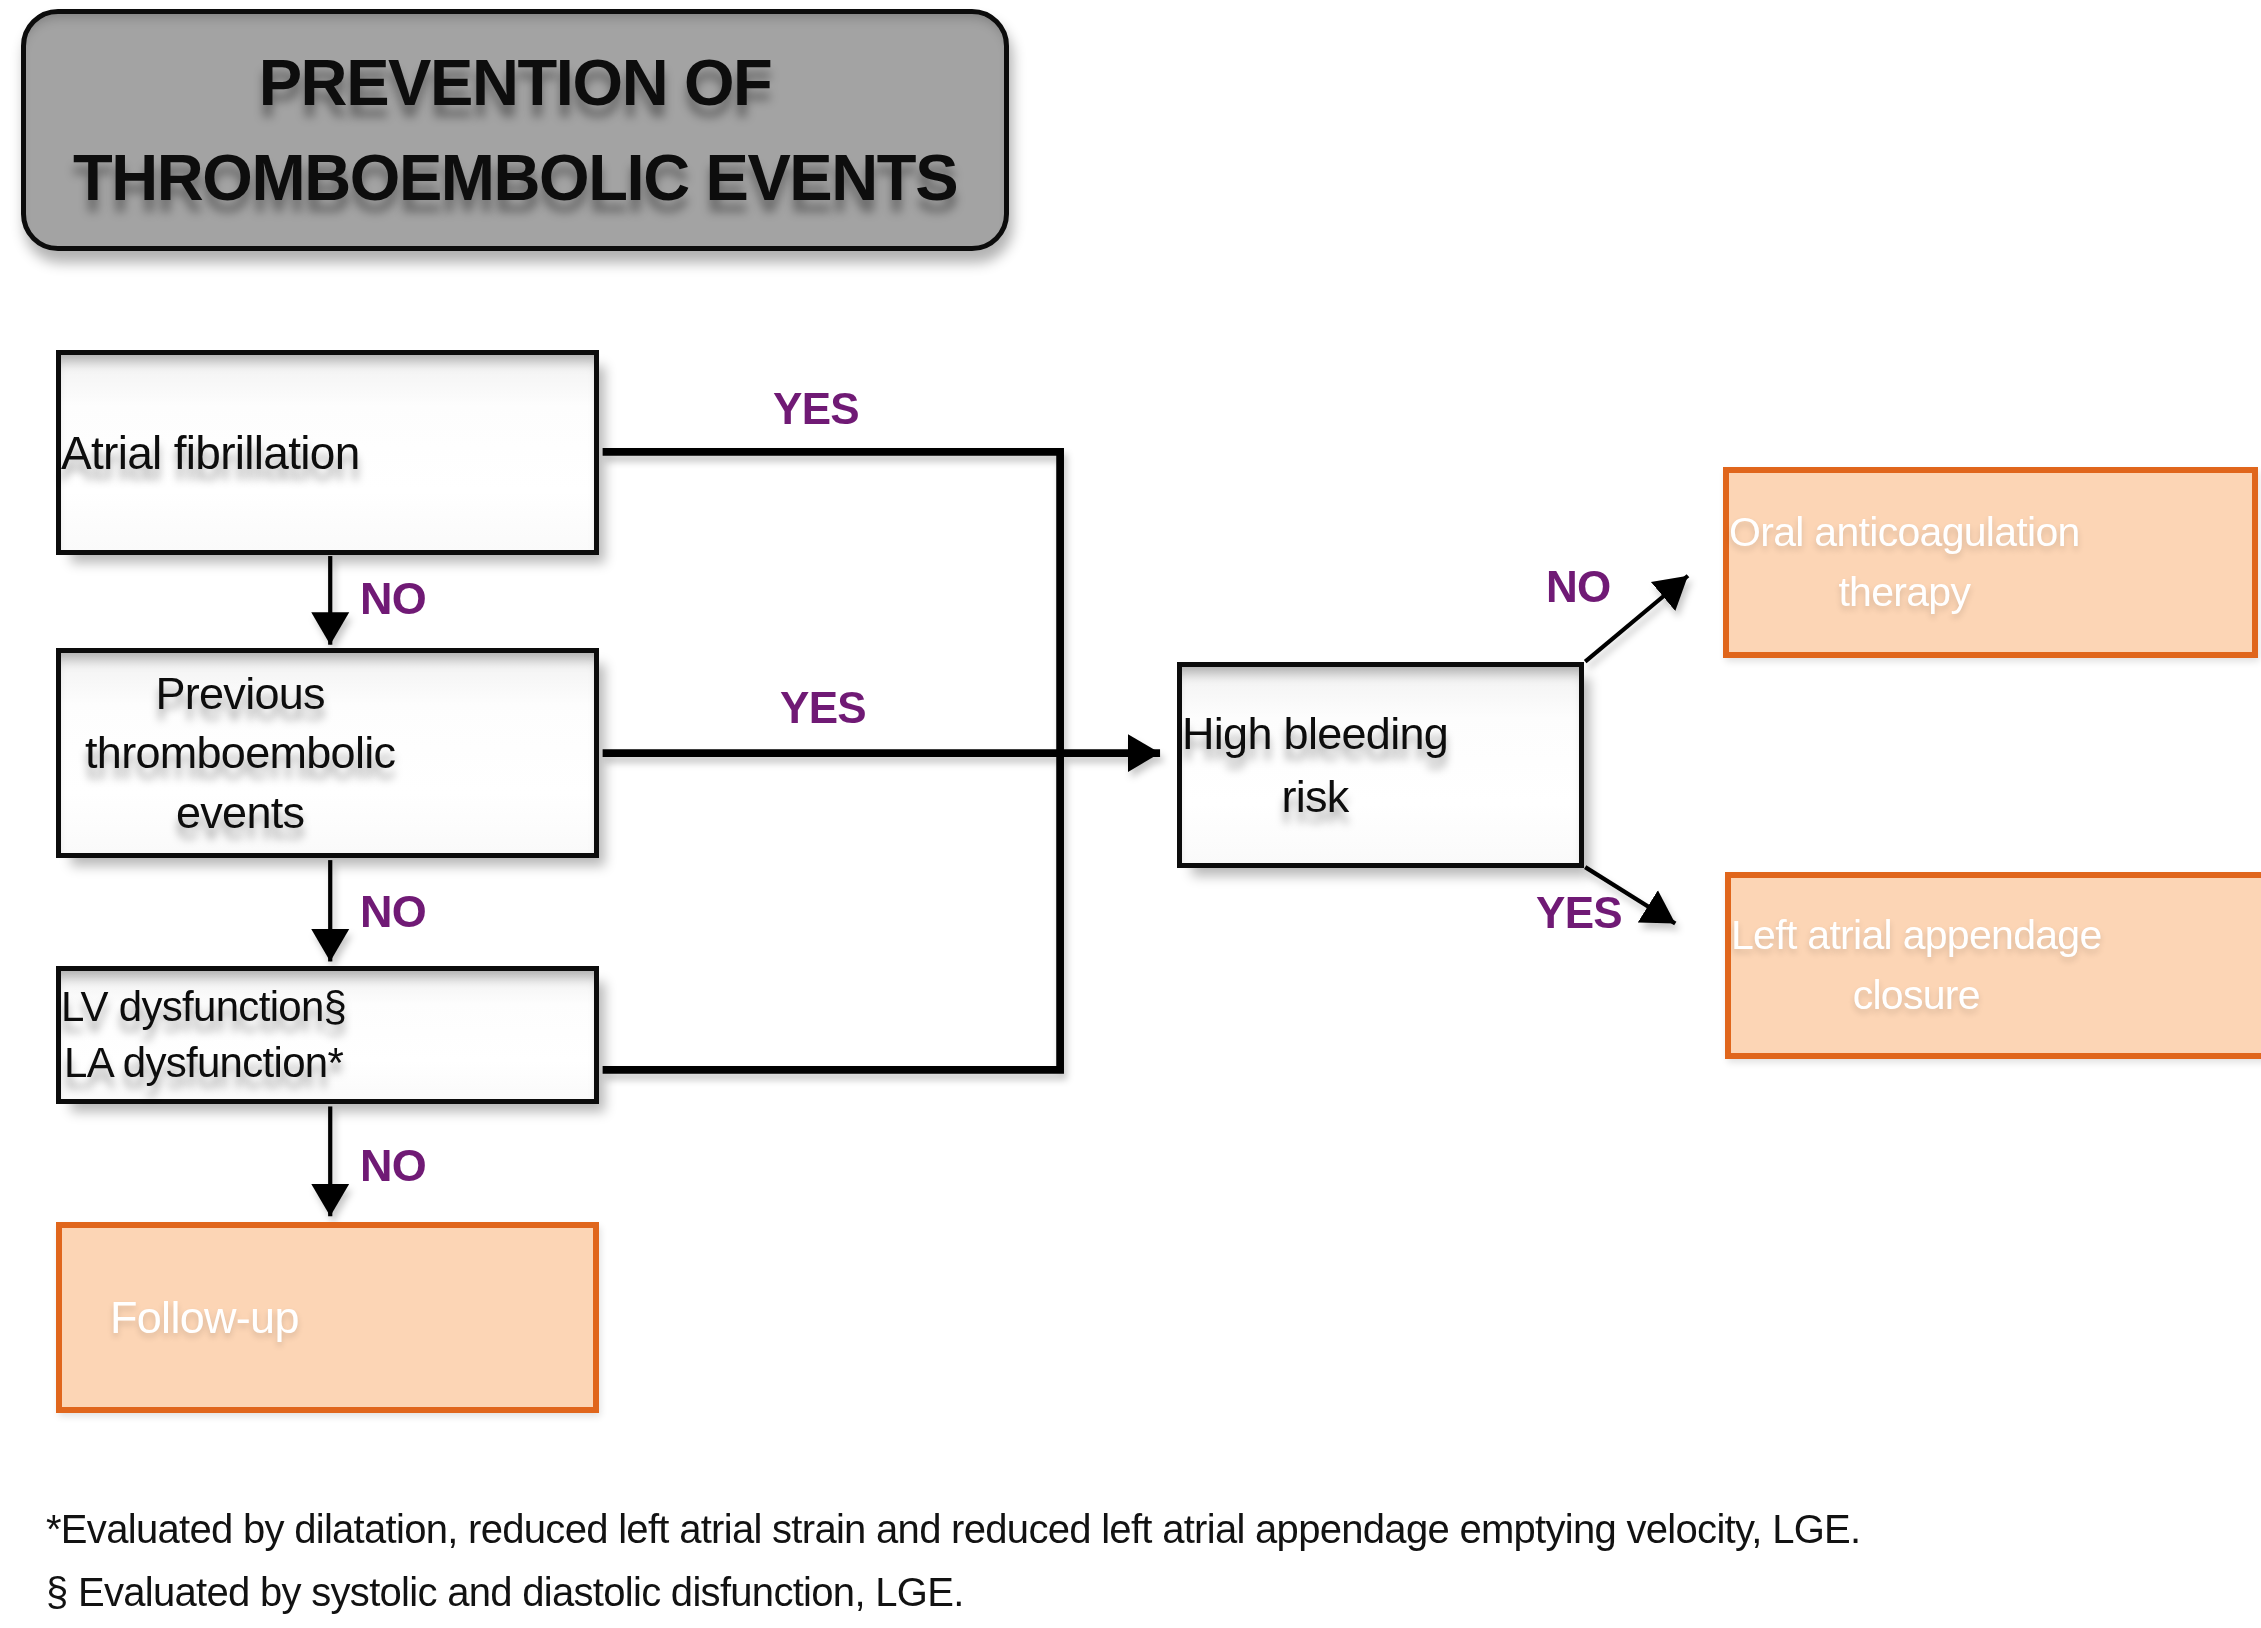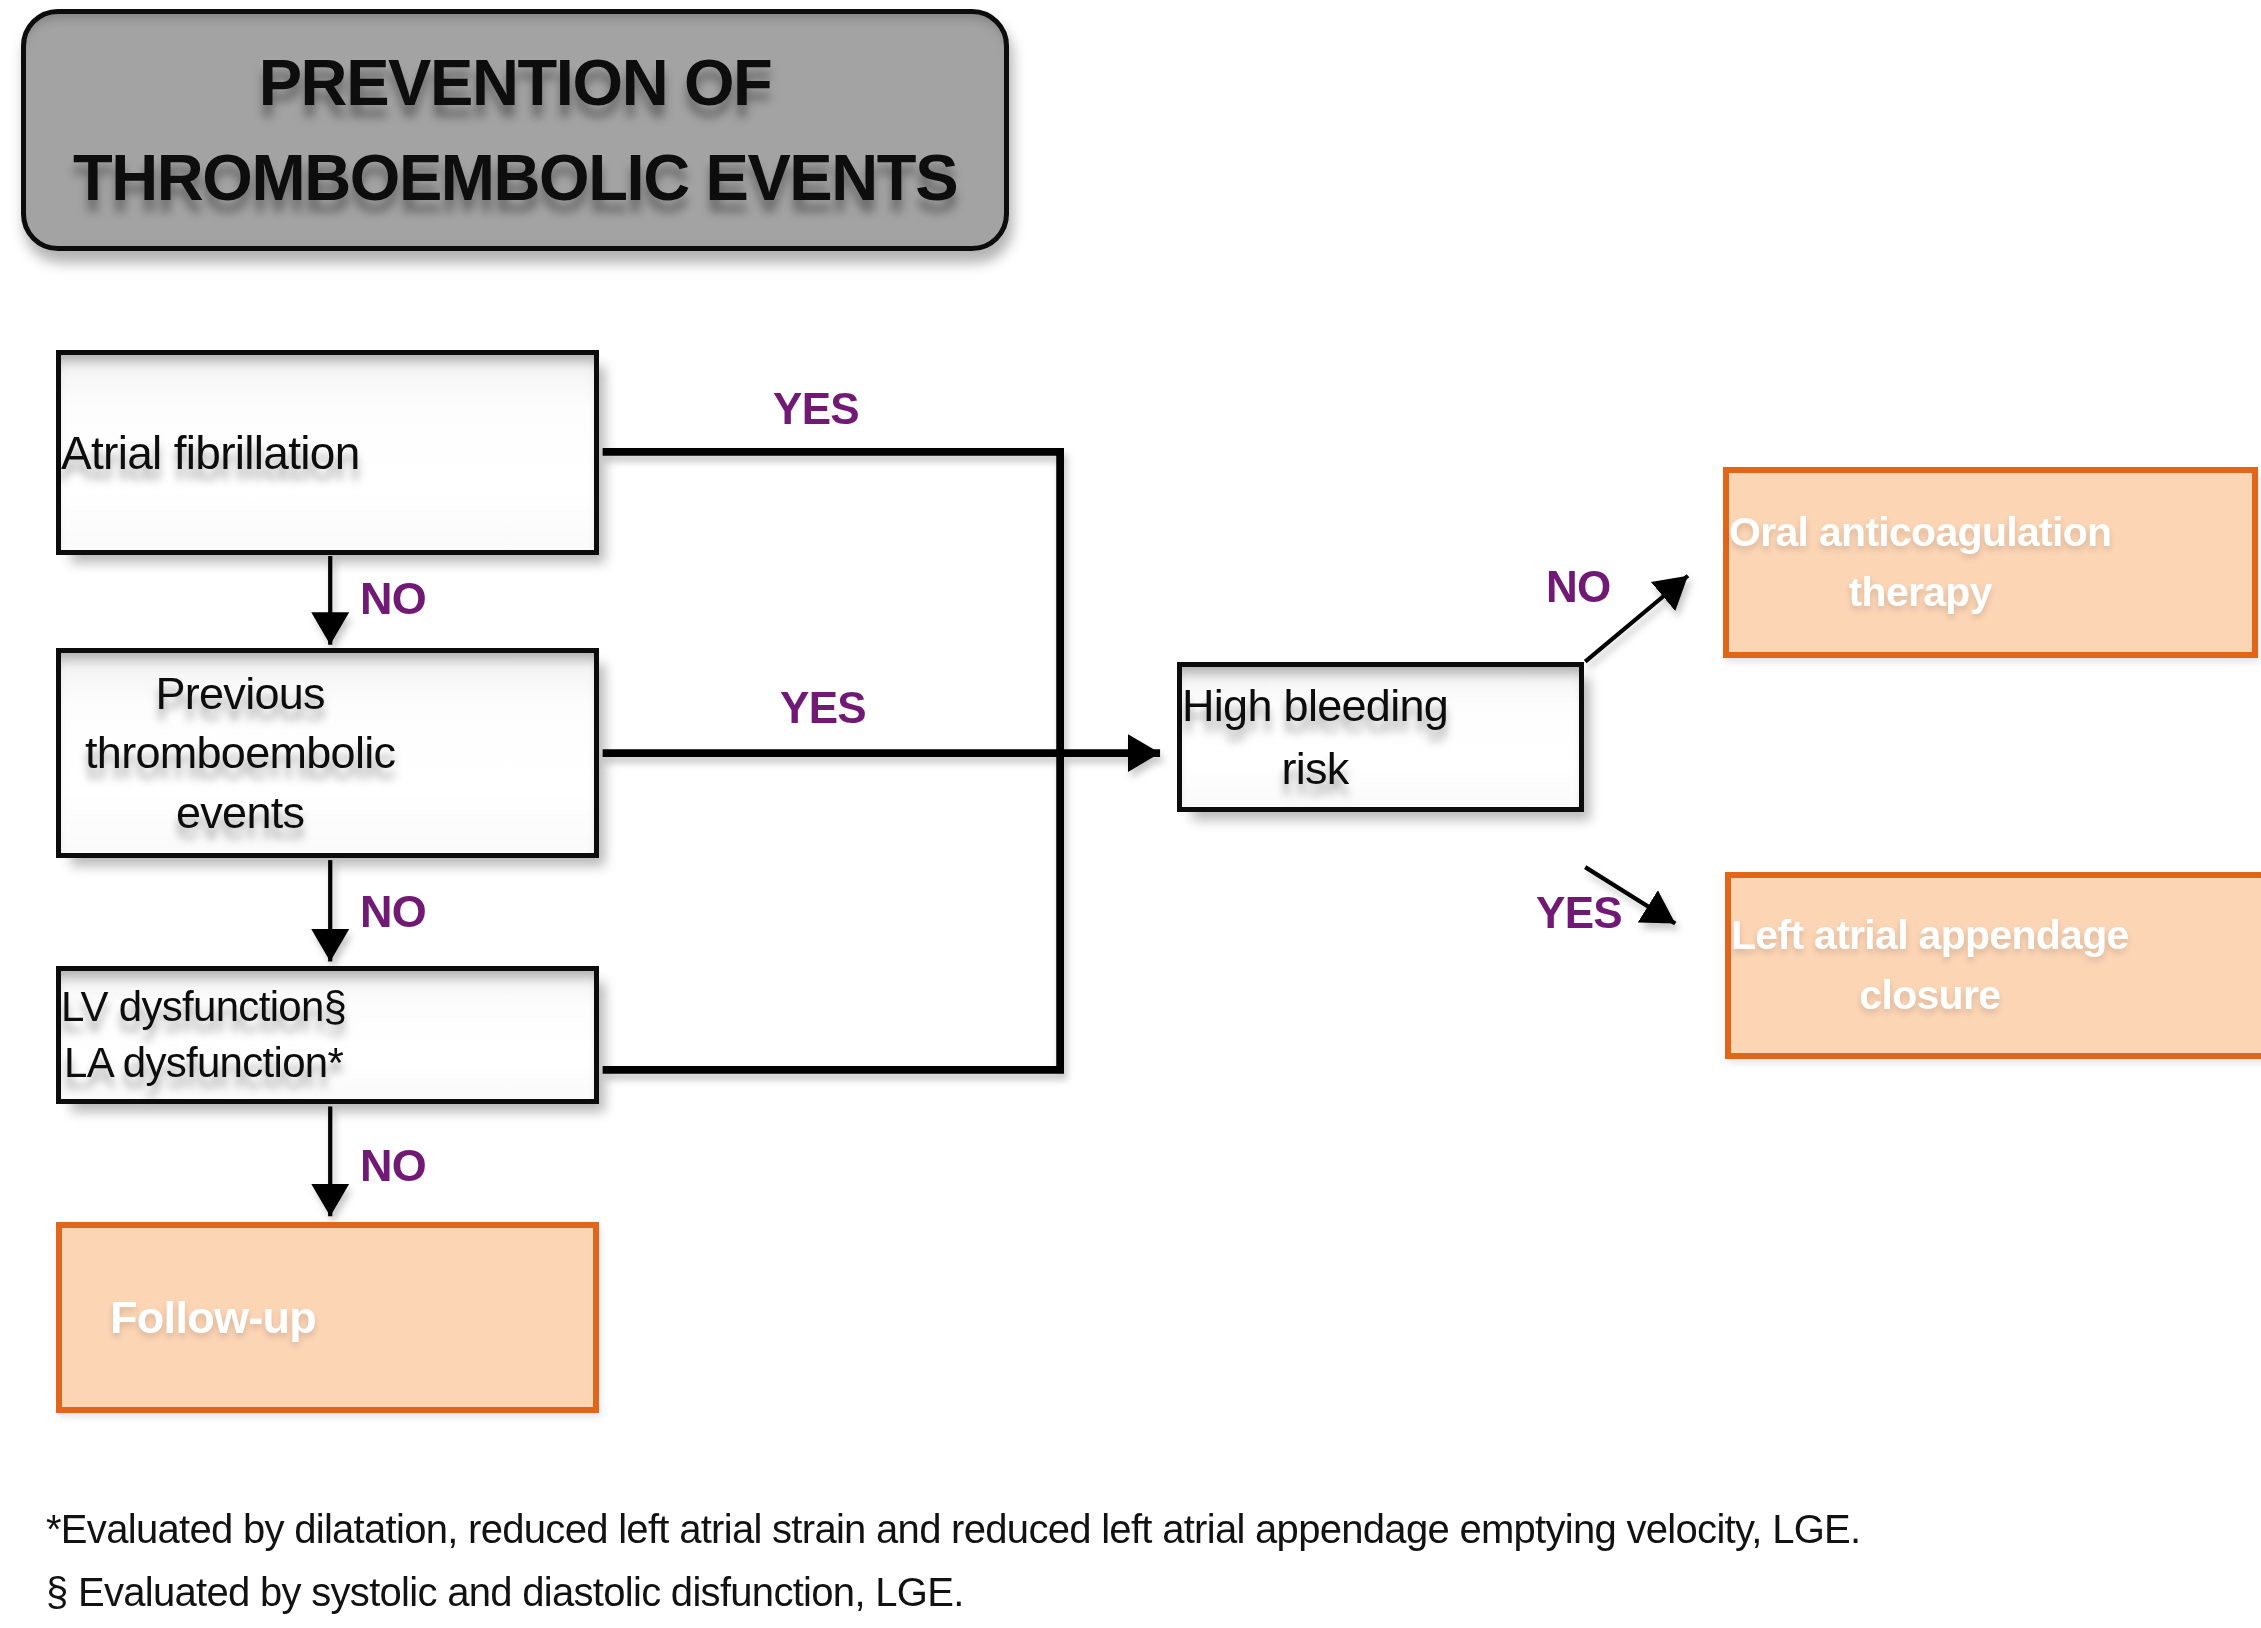--- a/index.html
+++ b/index.html
@@ -76,37 +76,36 @@
   }
 
   .node.orange {
     background: #FCD5B5;
     border: 6.3px solid #E0661C;
     box-shadow: 2.1px 4.2px 7px rgba(0,0,0,0.12);
   }
   .node.orange .label {
     color: #ffffff;
     text-shadow: 0 4.2px 6.3px rgba(0,0,0,0.15);
-    font-weight: bold;
   }
 
   
   .node.af       { left: 56px;   top: 350px;  width: 543px; height: 205px; }
   .node.af .label { font-size: 46px; }
 
   .node.pte      { left: 56px;   top: 648px;  width: 543px; height: 210px; padding-left: 24px; }
   .node.pte .label { font-size: 45px; line-height: 1.32; }
 
   .node.lv       { left: 56px;   top: 966px; width: 543px; height: 138px; }
   .node.lv .label { font-size: 42px; line-height: 1.34; }
 
   .node.followup { left: 56px;   top: 1222px; width: 543px; height: 191px; padding-left: 48px; }
   .node.followup .label { font-size: 45px; }
 
-  .node.hbr      { left: 1177px; top: 662px;  width: 407px; height: 150px; }
+  .node.hbr      { left: 1177px; top: 662px;  width: 407px; height: 206px; }
   .node.hbr .label { font-size: 45px; line-height: 1.4; }
 
   .node.oac      { left: 1723px; top: 467px;  width: 535px; height: 191px; }
   .node.oac .label { font-size: 41px; line-height: 1.45; }
 
   .node.laa      { left: 1725px; top: 872px; width: 614px; height: 187px; }
   .node.laa .label { font-size: 41px; line-height: 1.45; }
 
   
   .edge-label {

